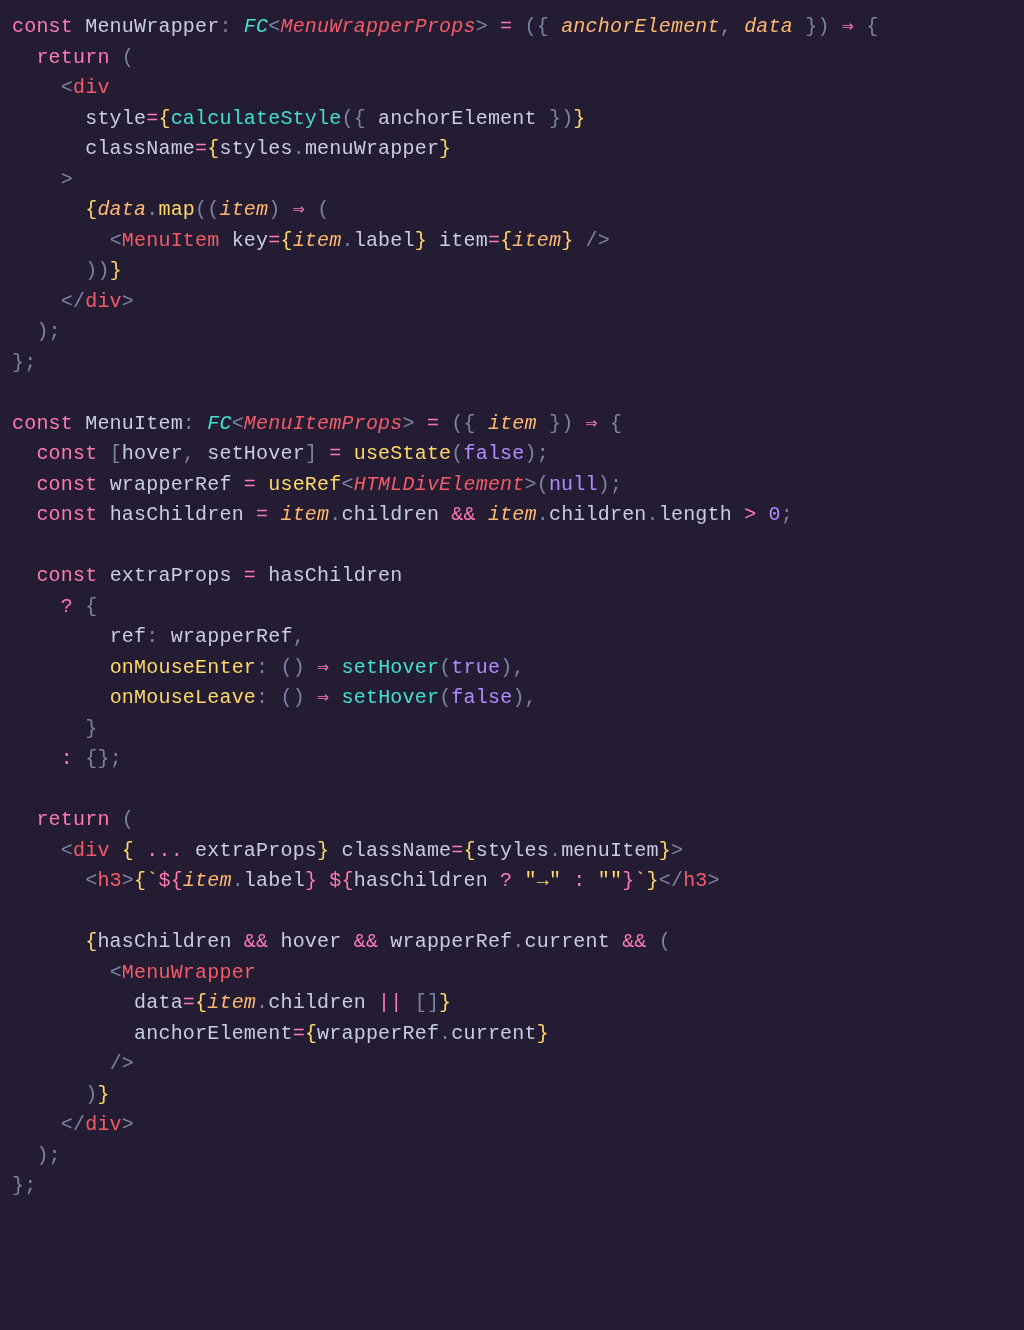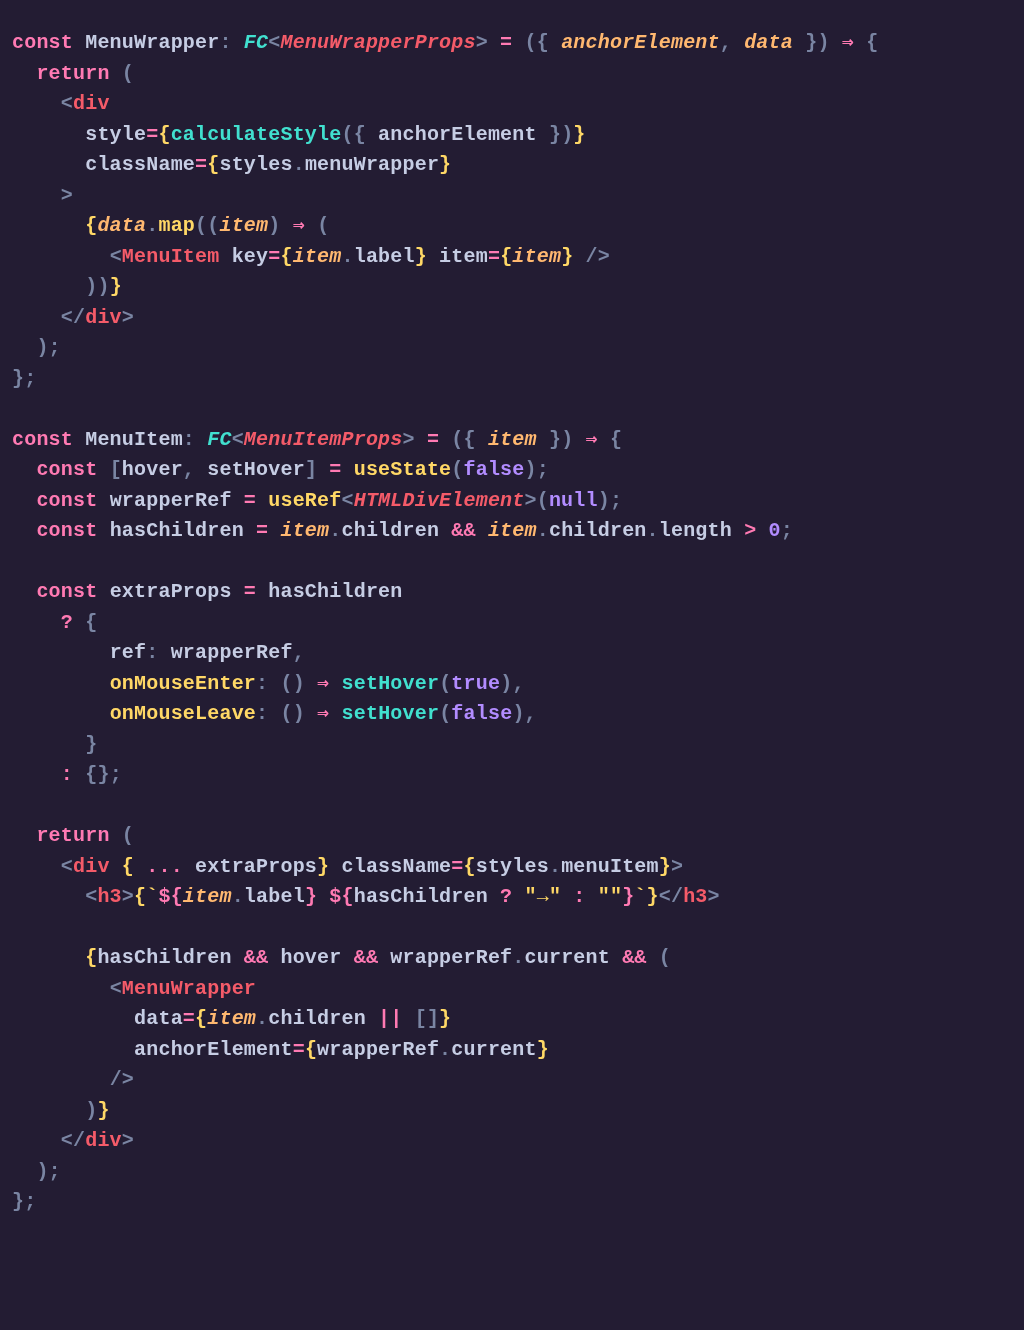--- a/index.html
+++ b/index.html
@@ -5,28 +5,27 @@
   html, body {
     margin: 0;
     padding: 0;
     background: #231c33;
     width: 1024px;
     height: 1330px;
     overflow: hidden;
   }
   pre.code {
     margin: 0;
-    padding: 28px 12px 12px 12px;
+    padding: 12px 12px 12px 12px;
     font-family: "SFMono-Regular", ui-monospace, Menlo, Consolas, "Liberation Mono", monospace;
     font-size: 20px;
     line-height: 30.5px;
     white-space: pre;
     color: #c6cde4;
     letter-spacing: 0.2px;
-    font-weight: bold;
   }
   .tok { font-style: normal; }
   
   .c-kw     { color: #ff7ab3; } 
   .c-type   { color: #41e0cf; }          
   .c-comp   { color: #f45b69; }          
   .c-fn2    { color: #ffd866; }          
   .c-ident  { color: #c6cde4; }          
   .c-prop   { color: #c6cde4; }          
   .c-param  { color: #ffb870; font-style: italic; } 

